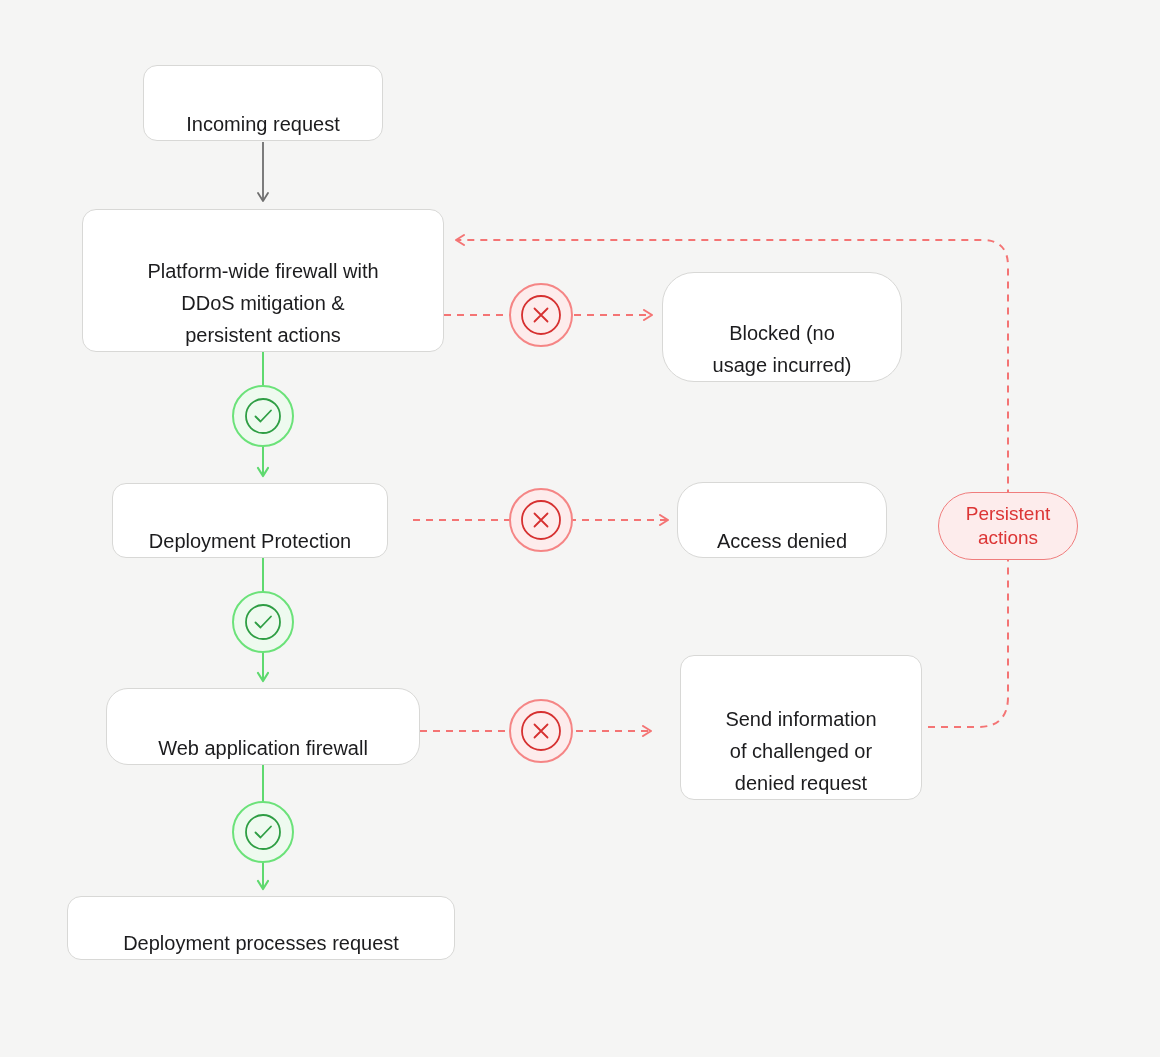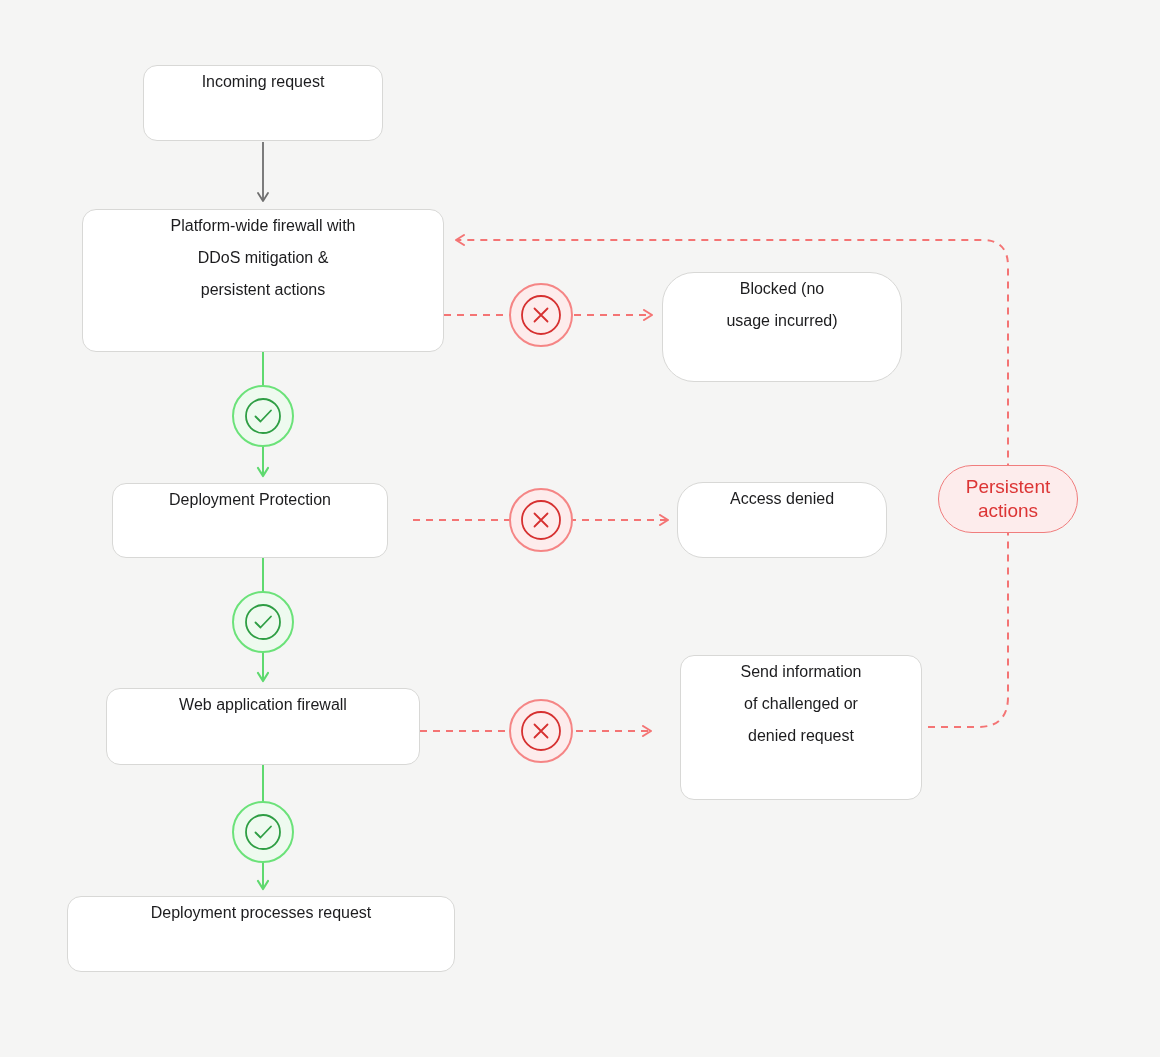--- a/index.html
+++ b/index.html
@@ -26,42 +26,42 @@
     top: 0;
     z-index: 1;
   }
   .node {
     position: absolute;
     z-index: 2;
     background: #ffffff;
     border: 1px solid #d8d8d6;
     border-radius: 14px;
     display: flex;
-    align-items: flex-start;
+    align-items: flex-end;
     justify-content: center;
     text-align: center;
     color: #1c1c1e;
-    font-size: 16px;
+    font-size: 20px;
     line-height: 32px;
     white-space: pre-line;
     box-sizing: border-box;
   }
   .node-incoming              { left: 143px; top: 65px;  width: 240px; height: 76px;  }
   .node-firewall              { left: 82px;  top: 209px; width: 362px; height: 143px; }
   .node-blocked               { left: 662px; top: 272px; width: 240px; height: 110px; border-radius: 32px; }
   .node-deployment-protection { left: 112px; top: 483px; width: 276px; height: 75px;  }
   .node-access-denied         { left: 677px; top: 482px; width: 210px; height: 76px; border-radius: 26px;  }
-  .node-waf                   { left: 106px; top: 688px; width: 314px; height: 77px;  }
+  .node-waf                   { left: 106px; top: 688px; width: 314px; height: 77px; border-radius: 22px;  }
   .node-send-info             { left: 660px; top: 655px; width: 242px; height: 145px; margin-left: 20px; }
-  .node-processes             { left: 67px;  top: 896px; width: 388px; height: 76px;  }
+  .node-processes             { left: 67px;  top: 896px; width: 388px; height: 64px;  }
   .pill-persistent {
     position: absolute;
     z-index: 3;
     left: 938px;
-    top: 465px;
+    top: 492px;
     width: 140px;
     height: 68px;
     background: #fdecec;
     border: 1.5px solid #f07d7d;
     border-radius: 34px;
     display: flex;
     align-items: center;
     justify-content: center;
     text-align: center;
     color: #dc3535;

